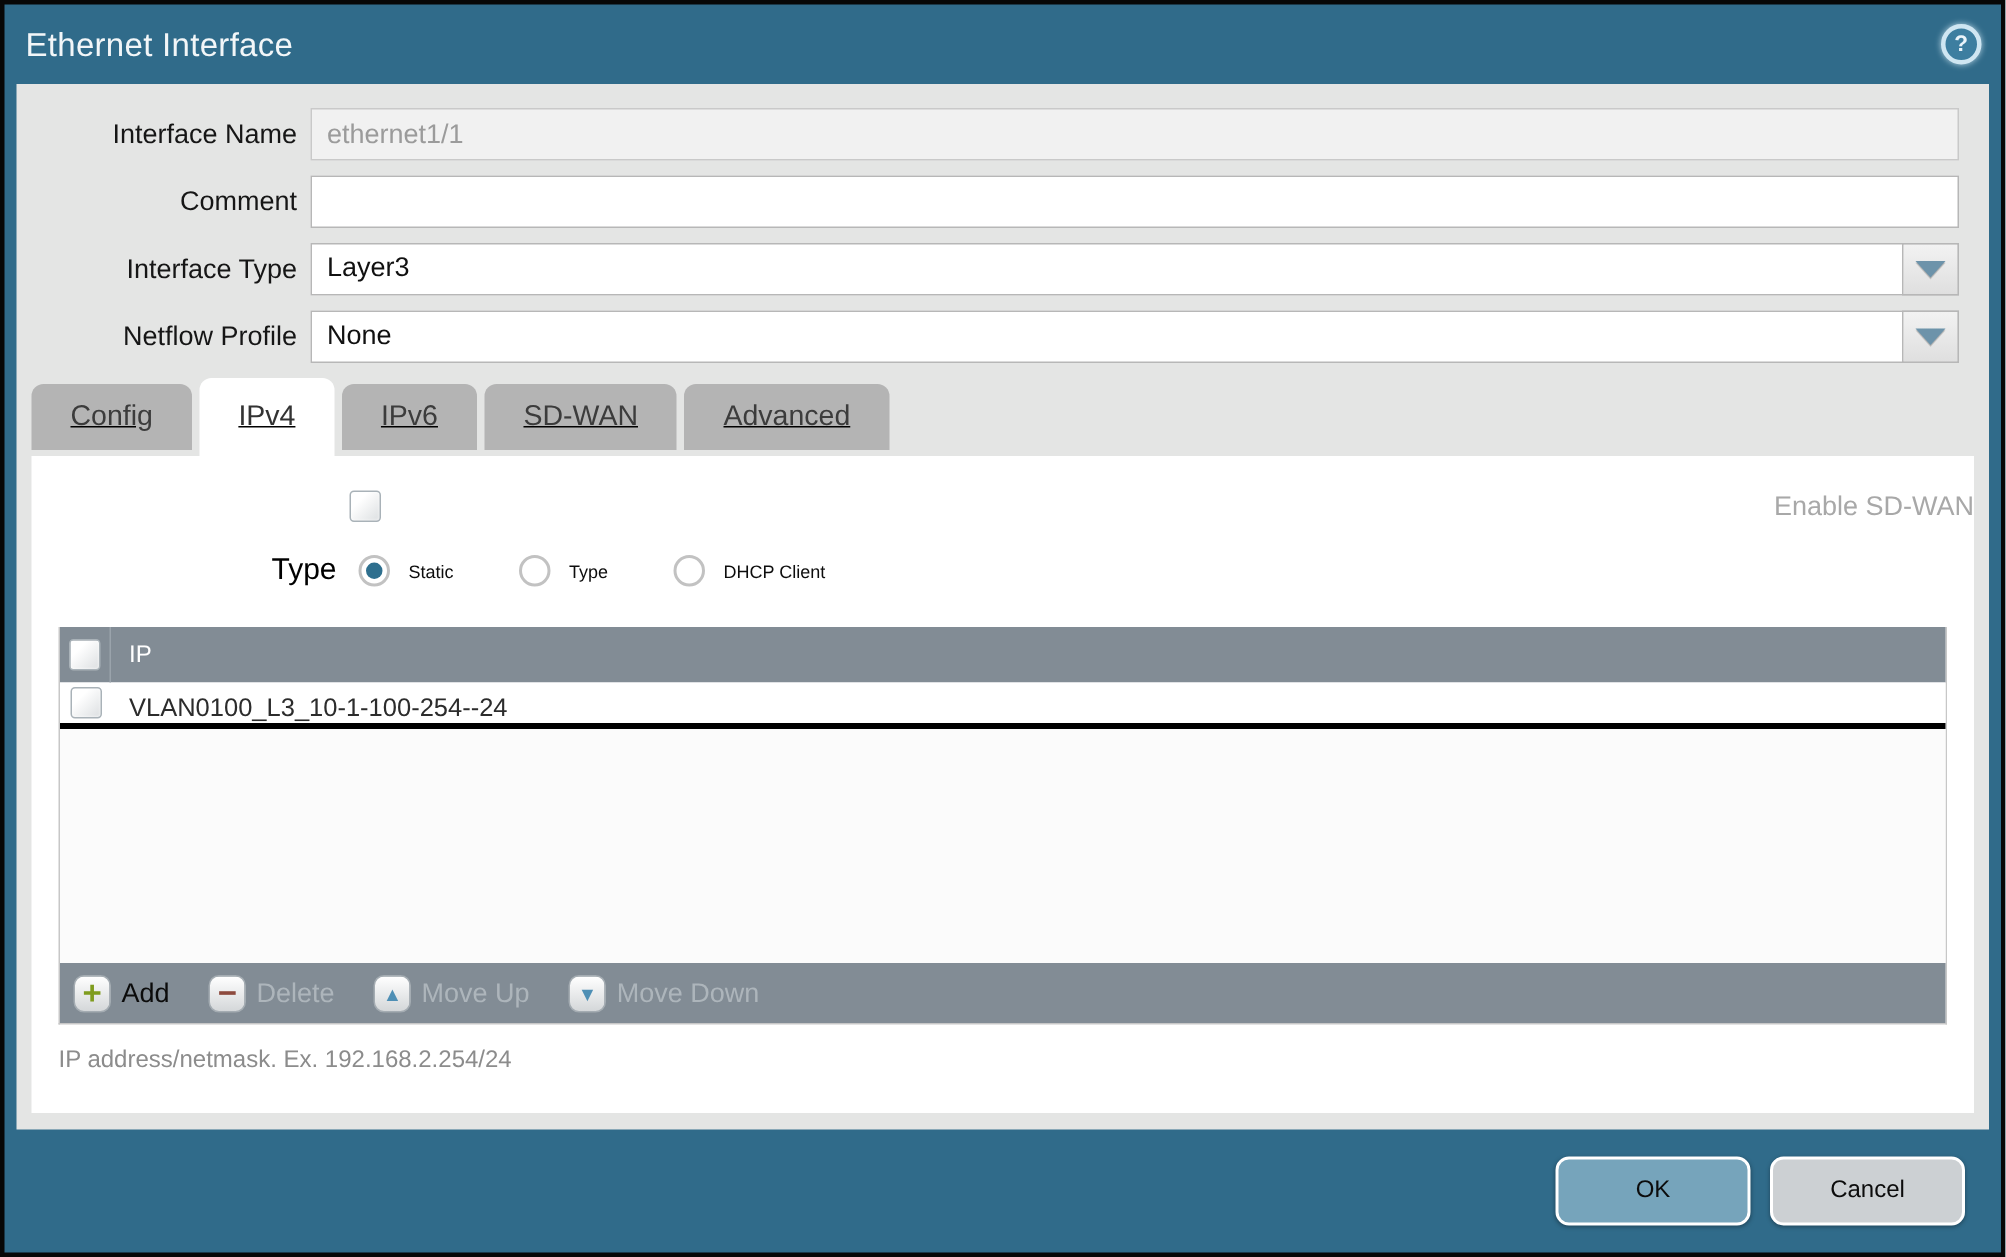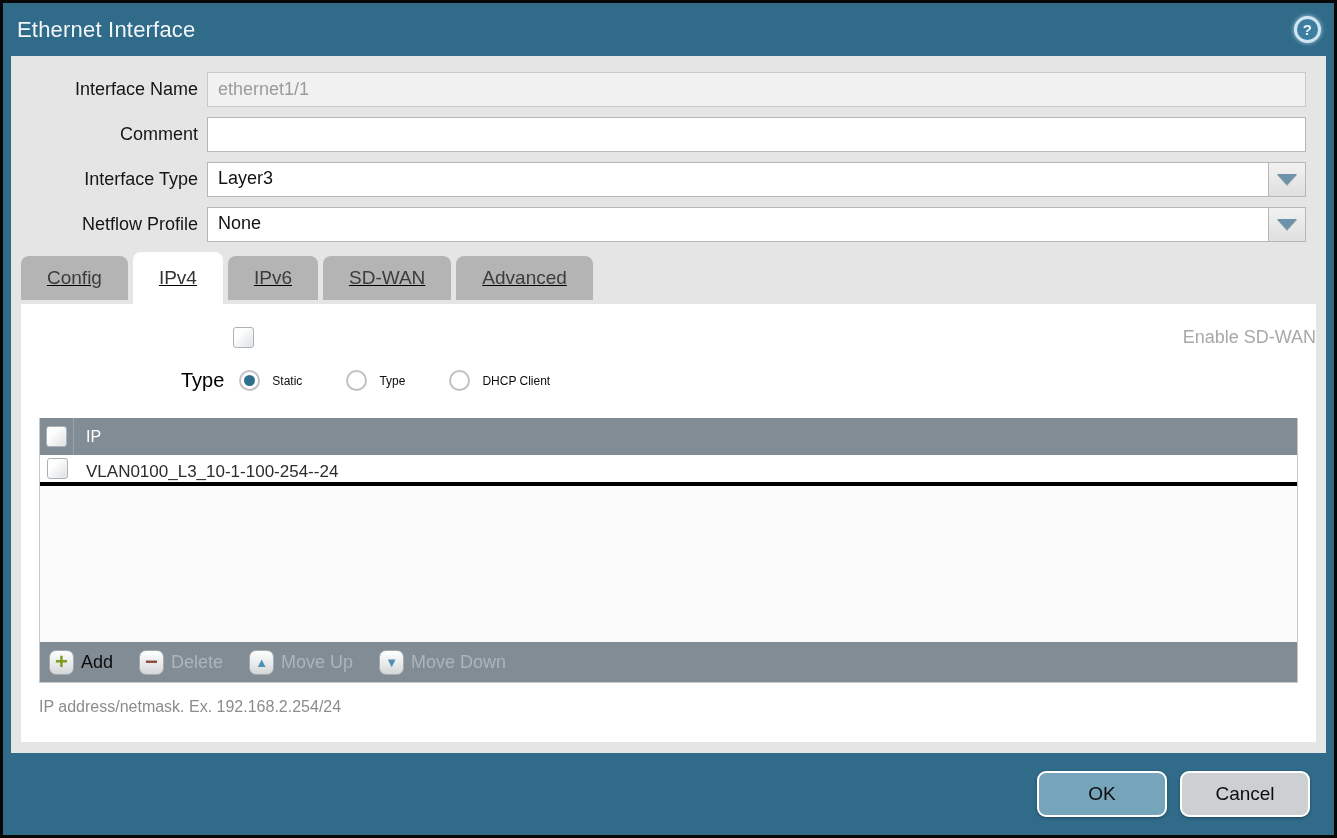--- a/index.html
+++ b/index.html
@@ -214,21 +214,21 @@
     left: 0; right: 0; bottom: 0;
     height: 82px;
     display: flex; align-items: center; justify-content: flex-end;
     padding-right: 24px; gap: 13px;
   }
   .btn {
     height: 46px; min-width: 130px;
     border: 2px solid #ffffff;
     border-radius: 9px;
     font-family: "Liberation Sans", sans-serif;
-    font-size: 19px; color: #0c0c0c;
+    font-size: 16px; color: #0c0c0c;
     cursor: pointer;
     box-shadow: 0 1px 3px rgba(0,0,0,.35);
   }
   .btn-ok { background: #76a4bb; }
   .btn-cancel { background: #ccd0d3; }
 </style>
 </head>
 <body>
 
 <div class="dialog">

